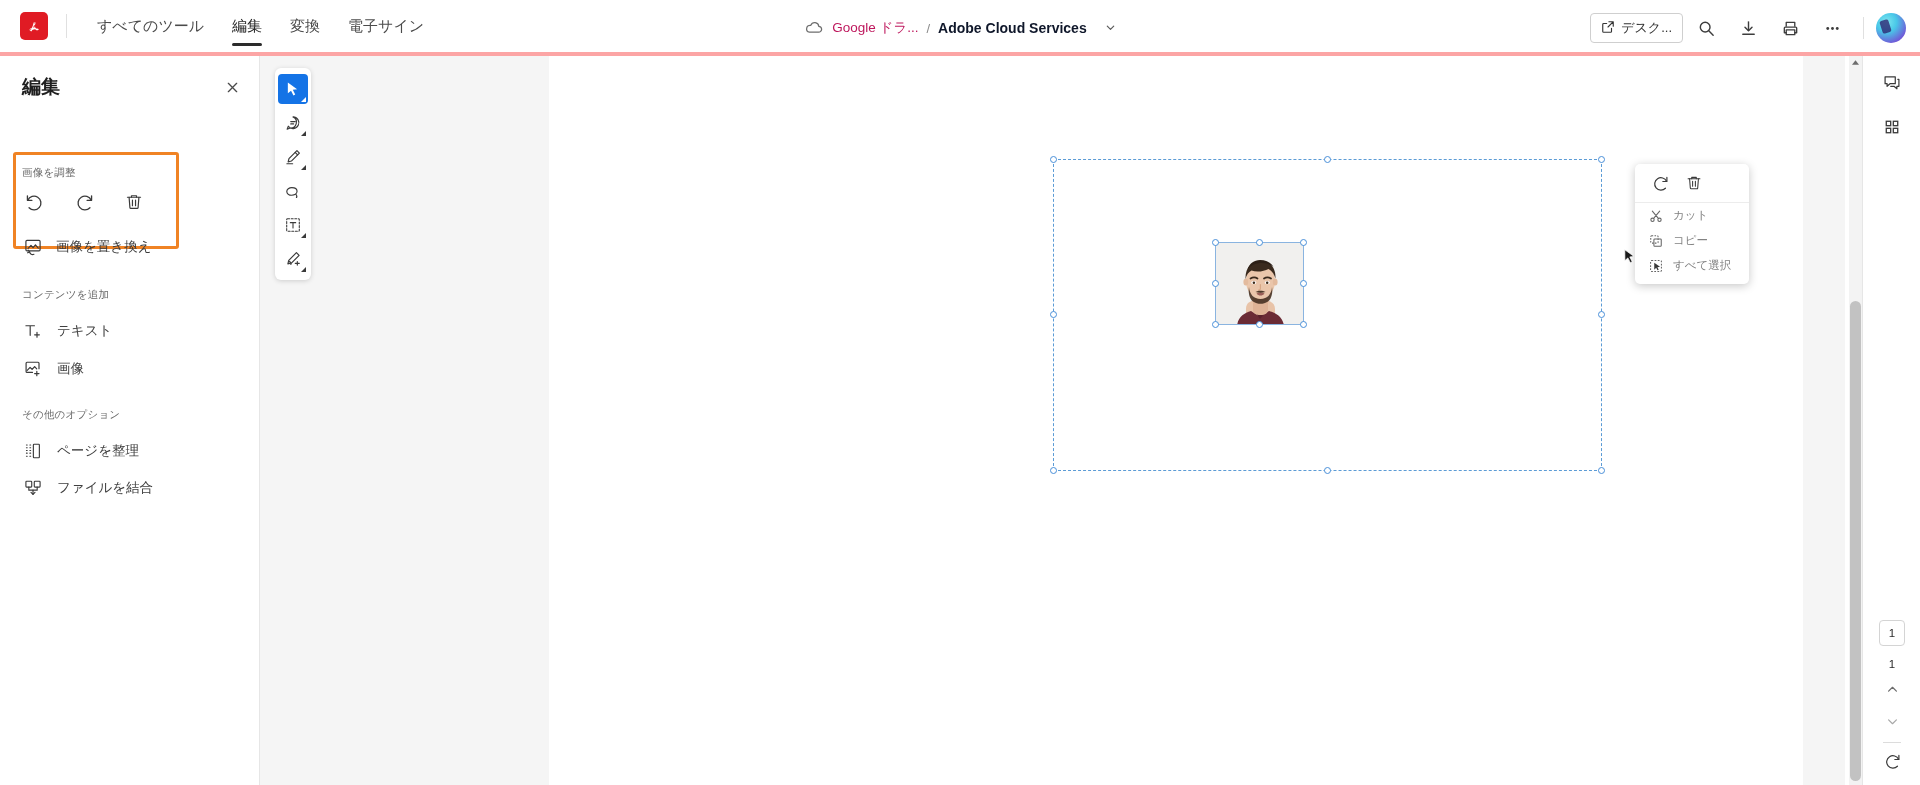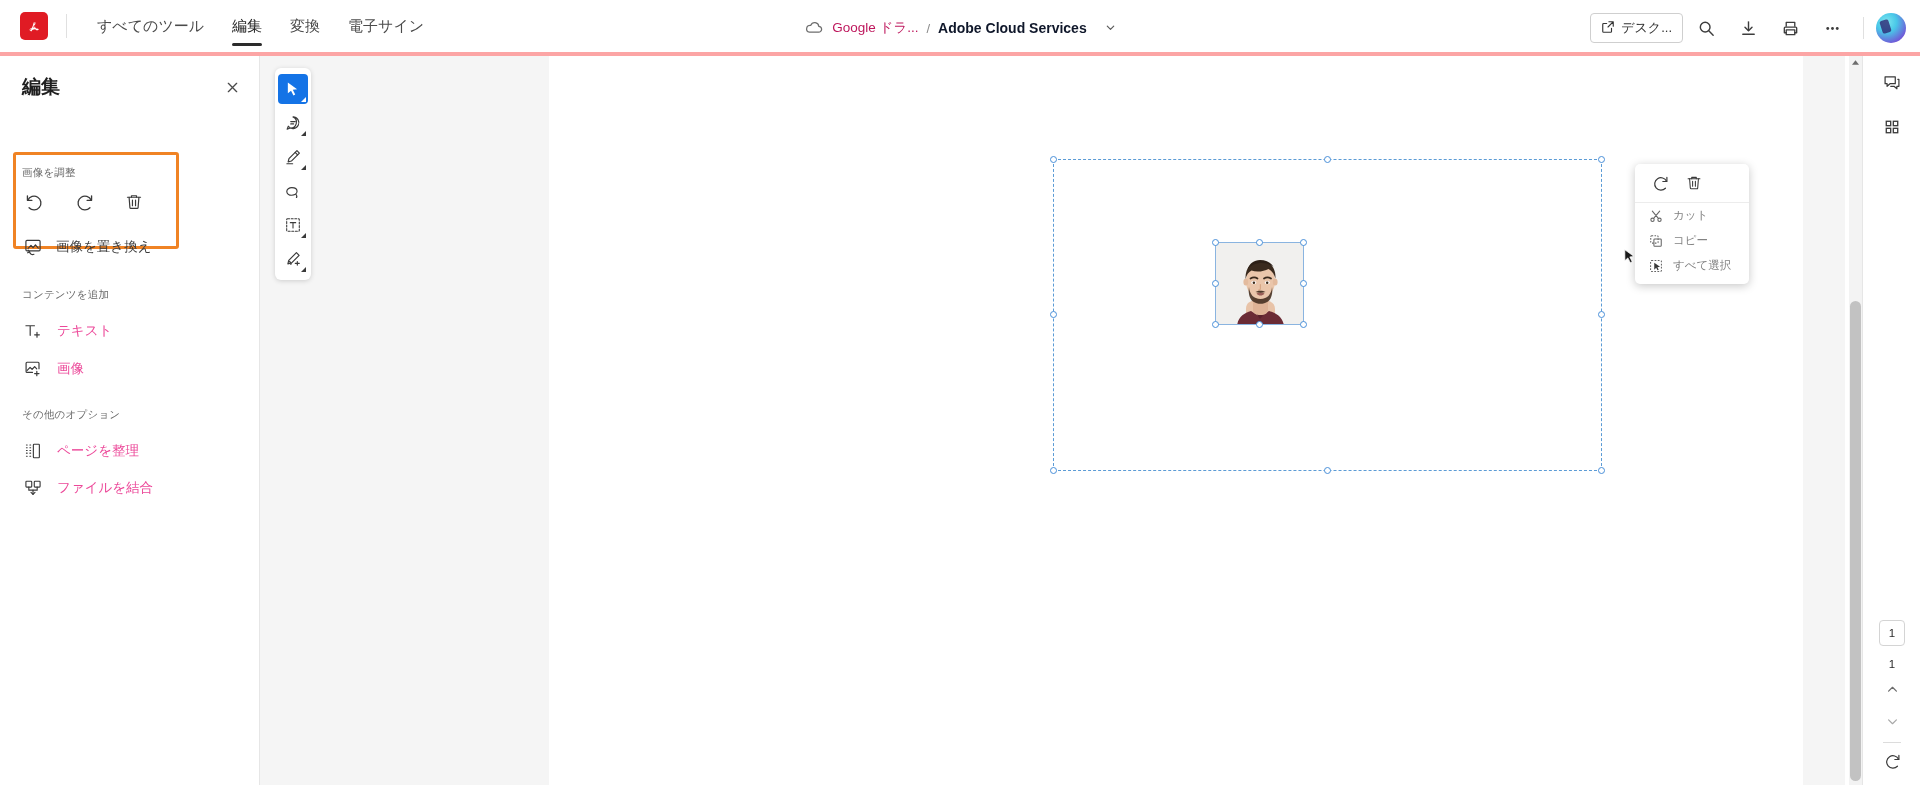--- a/index.html
+++ b/index.html
@@ -117,21 +117,21 @@
   }
   .replace-label { font-size: 13.5px; color: #3a3a3a; }
 
   .lp-sec2-label { position: absolute; left: 22px; top: 232px; }
   .lp-sec3-label { position: absolute; left: 22px; top: 352px; }
 
   .lp-item {
     position: absolute; left: 22px; width: 215px; height: 34px;
     display: flex; align-items: center; gap: 13px; cursor: pointer;
   }
-  .lp-item span.label { font-size: 13.5px; color: #ec4899; }
+  .lp-item span.label { font-size: 13.5px; color: #404040; }
   .lp-item .ico { width: 22px; height: 22px; color: #3a3a3a; display:flex; align-items:center; justify-content:center; }
   .item-text   { top: 258px; }
   .item-image  { top: 296px; }
   .item-pages  { top: 378px; }
   .item-combine{ top: 415px; }
 
   
   .tool-rail {
     position: absolute; left: 275px; top: 68px;
     width: 36px; padding: 6px 0;

